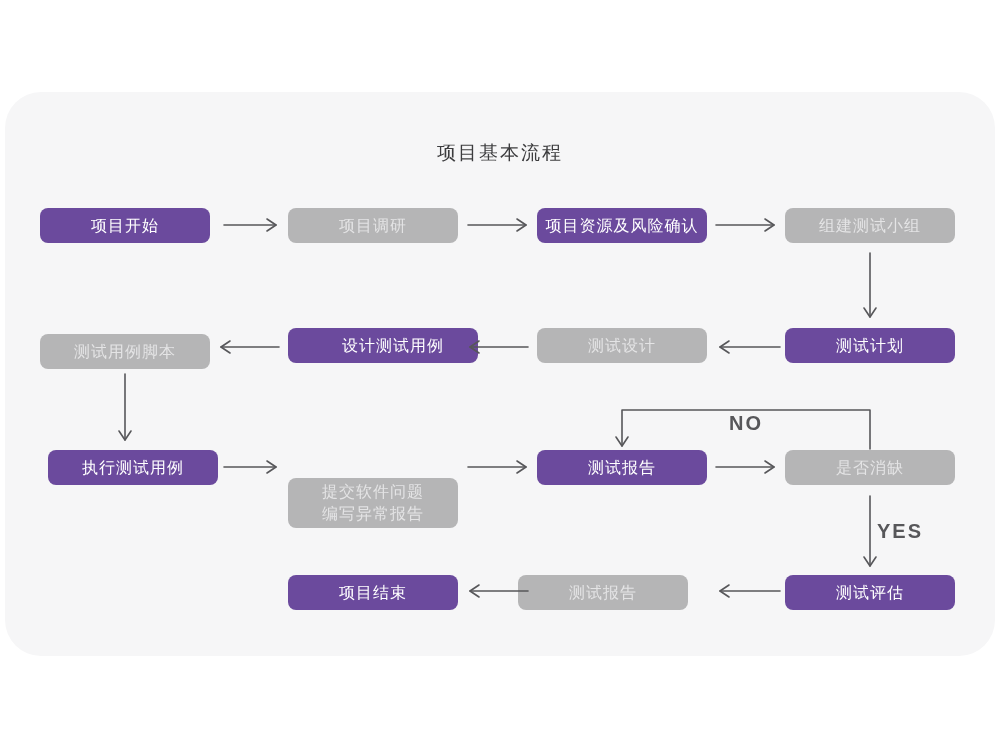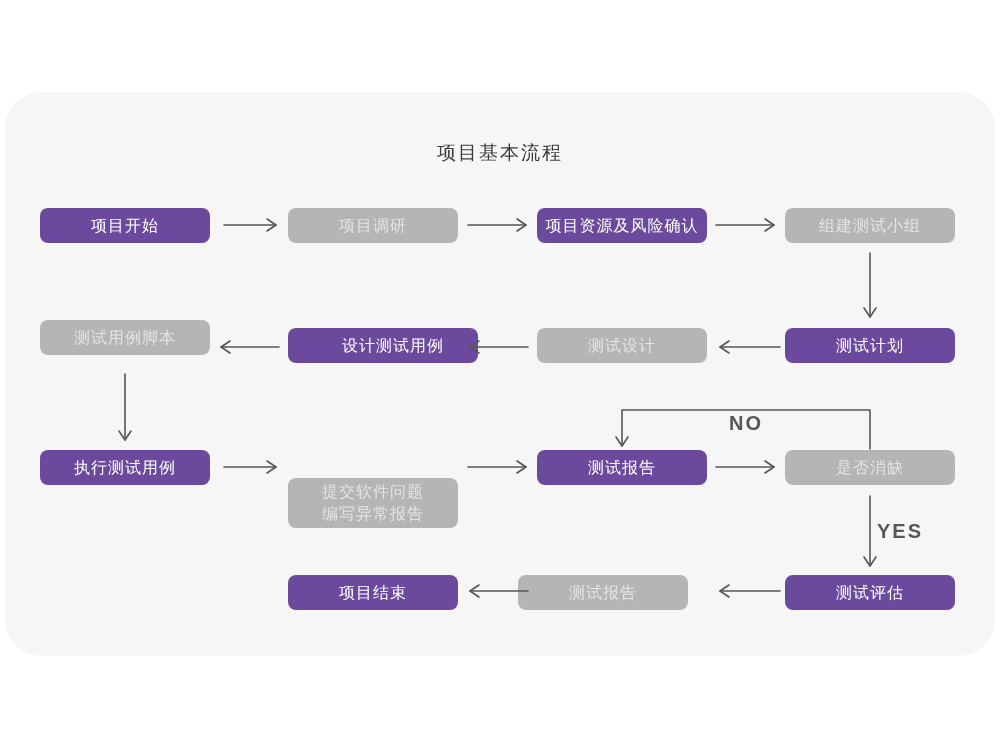--- a/index.html
+++ b/index.html
@@ -20,22 +20,22 @@
   .node{
     position:absolute;width:170px;height:35px;border-radius:8px;
     display:flex;align-items:center;justify-content:center;
     font-size:16px;letter-spacing:1px;text-align:center;
     white-space:pre-line;line-height:1.35;
   }
   .node.purple{background:var(--purple,#6b4a9d);color:var(--text_on_purple,#fff);}
   .node.gray{background:var(--gray,#b5b5b6);color:var(--text_on_gray,#e4e4e5);}
   
   .n0{left:40px;top:208px;}  .n1{left:288px;top:208px;} .n2{left:537px;top:208px;} .n3{left:785px;top:208px;}
-  .n4{left:785px;top:328px;font-family:Liberation Serif, serif;} .n5{left:537px;top:328px;} .n6{left:288px;top:328px;padding-left:20px;} .n7{left:40px;top:320px;}
-  .n8{left:40px;top:450px;}  .n9{left:288px;top:442px;height:50px;margin-top:36px;} .n10{left:537px;top:450px;} .n11{left:785px;top:450px;}
+  .n4{left:785px;top:328px;font-family:Liberation Serif, serif;} .n5{left:537px;top:328px;} .n6{left:288px;top:328px;padding-left:20px;} .n7{left:40px;top:334px;}
+  .n8{left:48px;top:450px;}  .n9{left:288px;top:442px;height:50px;margin-top:36px;} .n10{left:537px;top:450px;} .n11{left:785px;top:450px;}
   .n12{left:785px;top:575px;} .n13{left:518px;top:575px;} .n14{left:288px;top:575px;}
   .arrows{
     position:absolute;left:0;top:0;width:1000px;height:750px;
     color:var(--arrow,#57575a);pointer-events:none;
   }
   .arrows line,.arrows polyline,.arrows path{
     stroke:currentColor;stroke-width:1.6;fill:none;stroke-linecap:round;stroke-linejoin:round;
   }
   .edge-label{
     position:absolute;font-size:20px;letter-spacing:2px;

